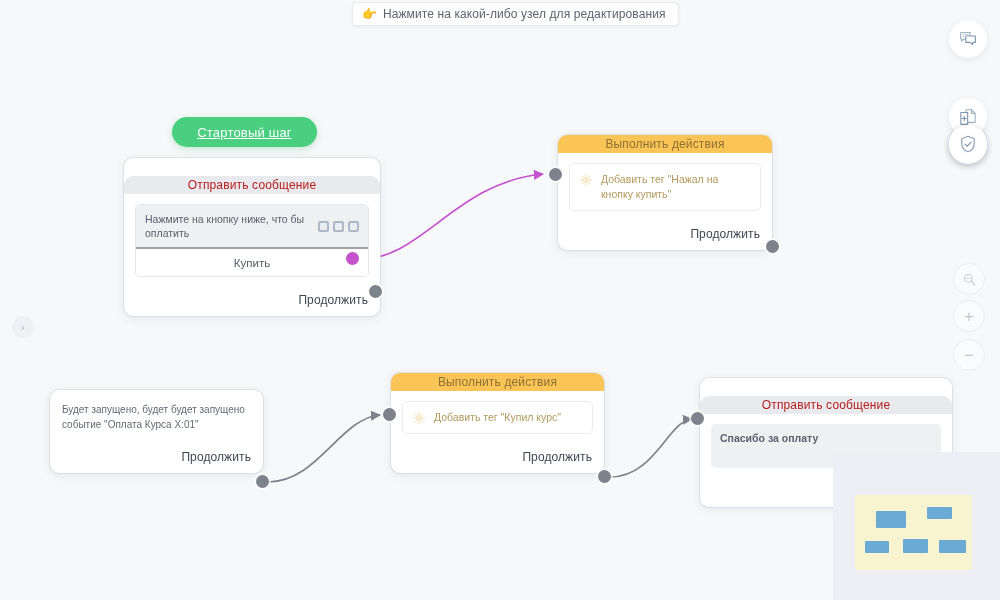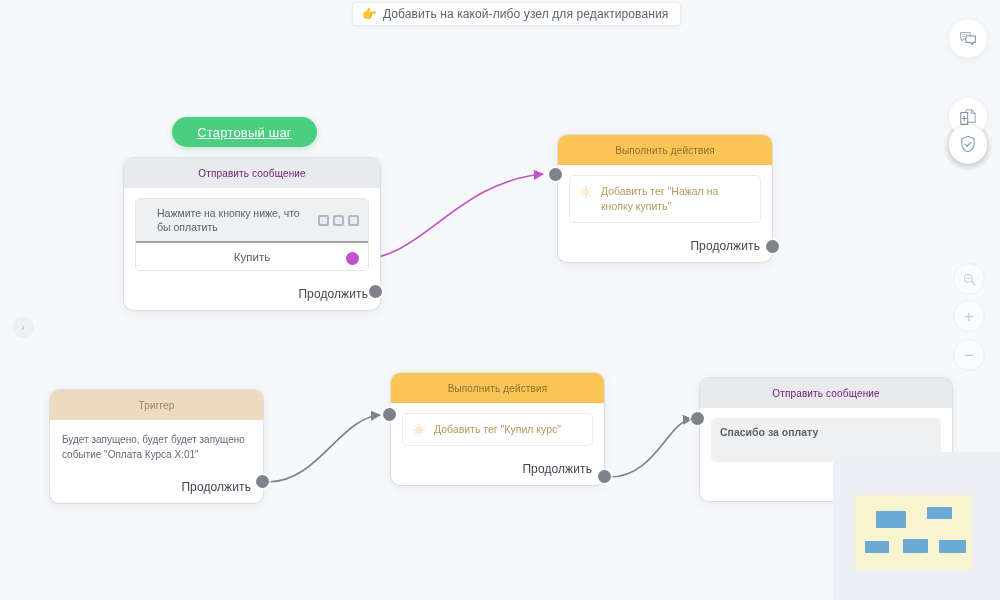--- a/index.html
+++ b/index.html
@@ -63,31 +63,32 @@
 
   
   .node {
     position: absolute;
     border-radius: 9px;
     background: #ffffff;
     box-shadow: 0 2px 10px rgba(45,55,75,0.10), 0 0 0 1px rgba(225,228,235,0.9);
     z-index: 10;
   }
   .node-header {
-    height: 30px;
+    height: 18px;
     border-radius: 9px 9px 0 0;
     display: flex;
     align-items: center;
     justify-content: center;
-    font-size: 10px;
+    font-size: 12px;
     letter-spacing: .15px;
   }
   .node-header.msg {
     background: #e8eaee;
-    color: #701a75;
+    color: #b91c1c;
+    margin-top: 18px;
   }
   .node-header.action {
     background: #fbc456;
     color: #8d7034;
   }
   .node-header.trigger {
     background: #eedabf;
     color: #9b8468;
   }
   .node-body {
@@ -101,21 +102,20 @@
     padding: 7px 9px;
     font-size: 10.5px;
     color: #5a616d;
     line-height: 1.35;
   }
   .bubble-row {
     display: flex;
     align-items: center;
     gap: 4px;
     flex-wrap: nowrap;
-    margin-left: 12px;
   }
   .emoji-box {
     display: inline-block;
     width: 11px;
     height: 11px;
     border-radius: 2px;
     background: #aeb8c6;
     position: relative;
     flex: none;
   }
@@ -290,21 +290,21 @@
     border-radius: 1px;
   }
 </style>
 </head>
 <body>
 
 <div id="canvas">
 
   <div class="hint-banner">
     <span class="hand">👉</span>
-    <span class="hint-text">Добавить на какой-либо узел для редактирования</span>
+    <span class="hint-text">Нажмите на какой-либо узел для редактирования</span>
   </div>
 
   <svg id="edges" viewBox="0 0 1000 600">
     <defs>
       <marker id="arrow-gray" markerWidth="7" markerHeight="7" refX="5.4" refY="3" orient="auto">
         <path d="M0,0 L6,3 L0,6 z" fill="#7e828c"></path>
       </marker>
       <marker id="arrow-magenta" markerWidth="7" markerHeight="7" refX="5.4" refY="3" orient="auto">
         <path d="M0,0 L6,3 L0,6 z" fill="#c452cd"></path>
       </marker>
@@ -361,21 +361,20 @@
         </svg>
         <span class="action-text">Добавить тег "Нажал на кнопку купить"</span>
       </div>
     </div>
     <div class="continue">Продолжить</div>
   </div>
   <div class="port" style="left:549px;top:168px;"></div>
   <div class="port" style="left:766px;top:240px;"></div>
 
   <div class="node" style="left:50px;top:390px;width:213px;">
-    <div class="node-header trigger">Триггер</div>
     <div class="node-body">
       <div class="trigger-text">Будет запущено, будет будет запущено событие "Оплата Курса X:01"</div>
     </div>
     <div class="continue">Продолжить</div>
   </div>
   <div class="port" style="left:256px;top:475px;"></div>
 
   <div class="node" style="left:391px;top:373px;width:213px;">
     <div class="node-header action">Выполнить действия</div>
     <div class="node-body">

